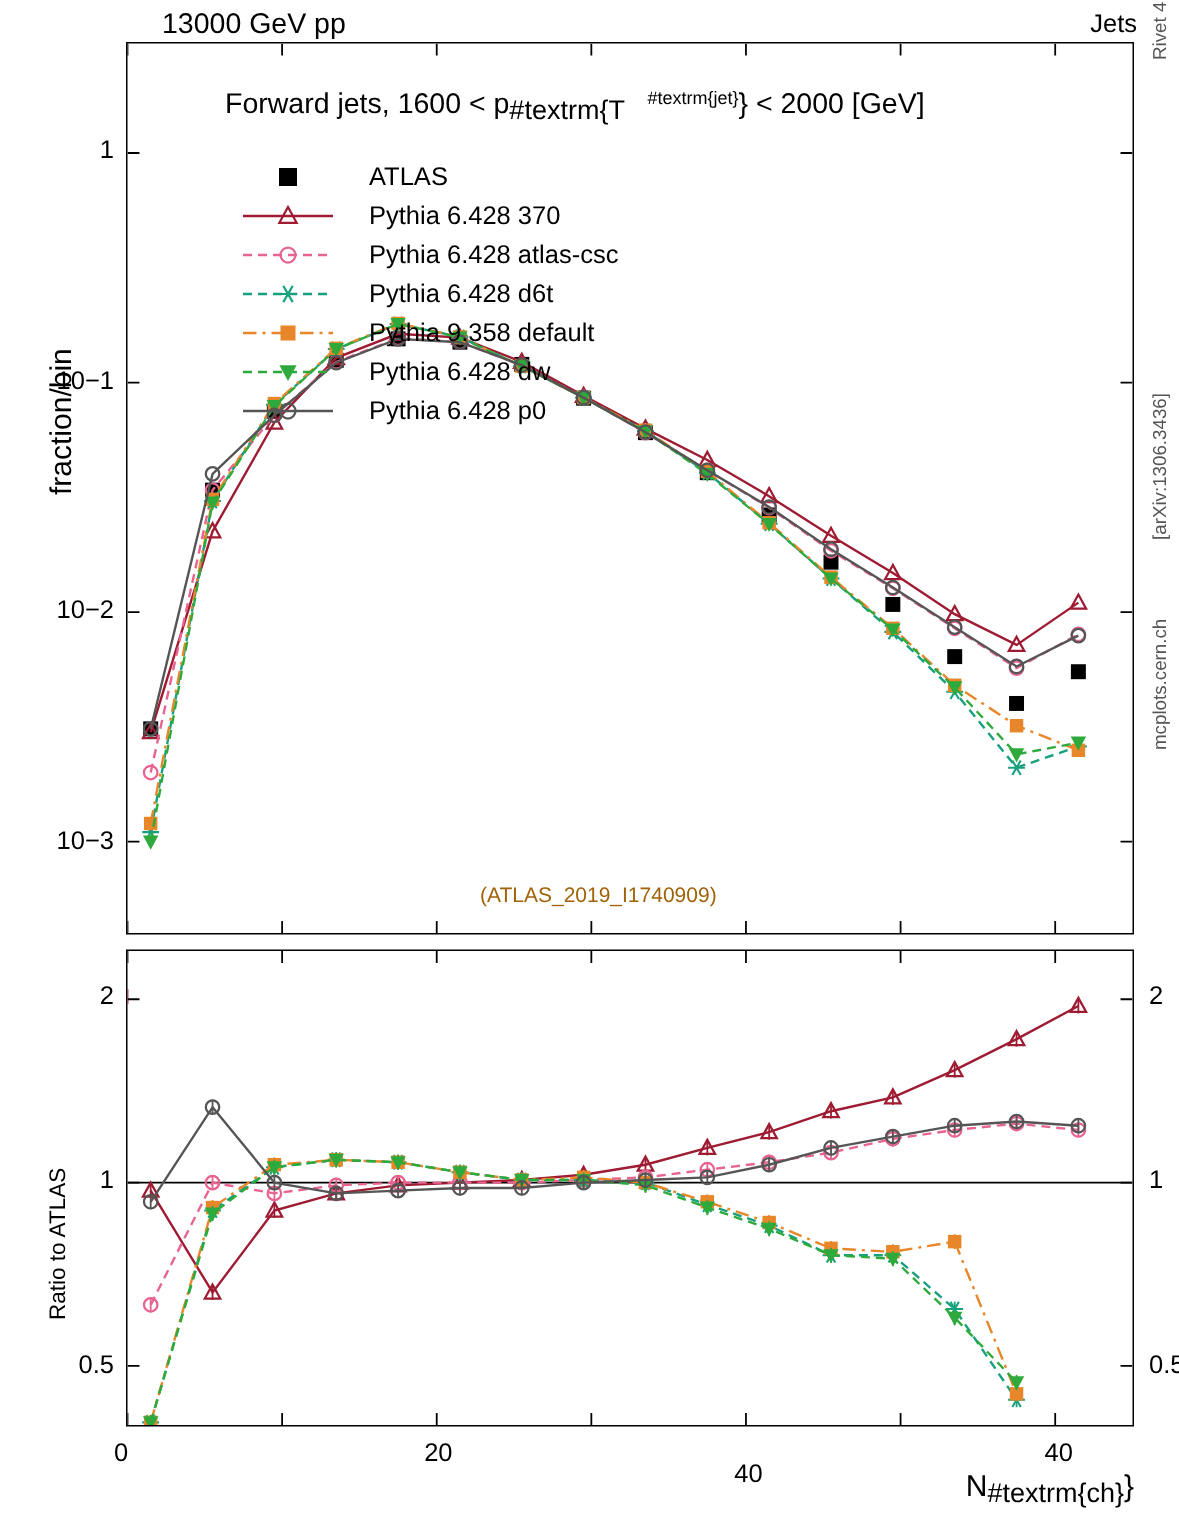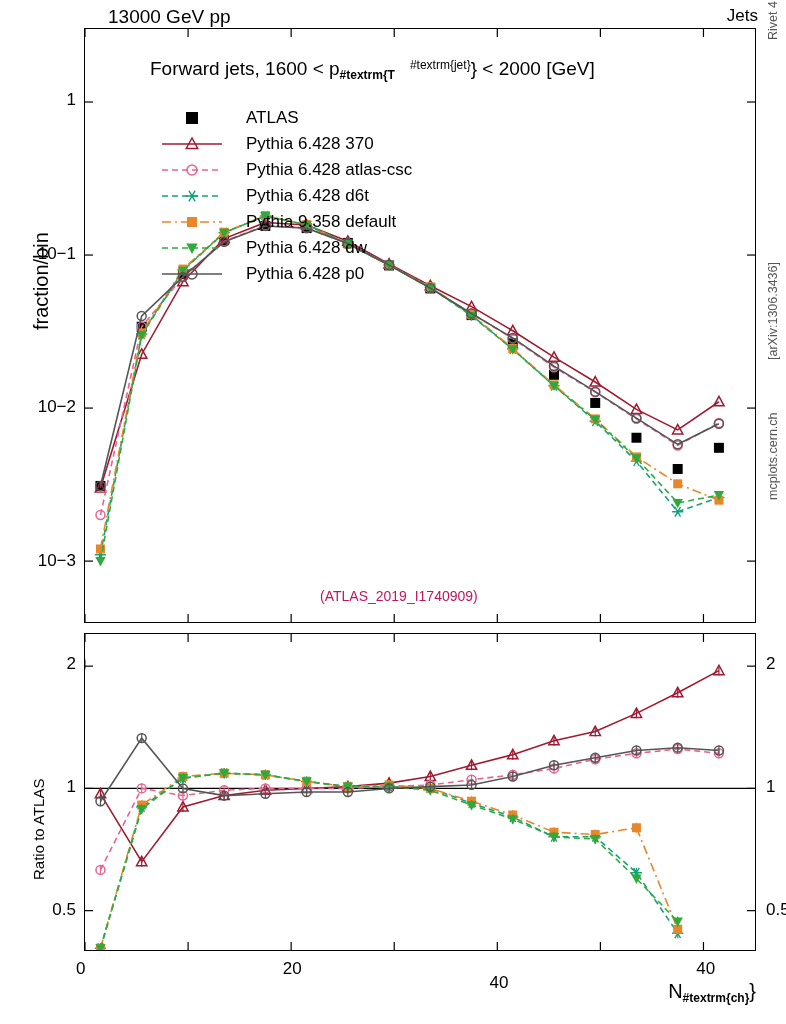--- a/index.html
+++ b/index.html
@@ -27,29 +27,29 @@
 
   
   .tick{position:absolute;font-size:17px;}
 
   
   #ytitle{left:30px;top:330px;font-size:20px;}
   #ratio-ytitle{left:30px;top:880px;font-size:15px;}
 
   
   #ctitle{left:150px;top:58px;font-size:19px;}
-  .sub{font-size:12px;vertical-align:-4px;font-weight:bold;}
+  .sub{font-size:18px;vertical-align:-4px;}
   .sup{font-size:12px;vertical-align:6px;margin-left:15px;}
 
   
   #legend{position:absolute;left:160px;top:105px;font-size:17px;}
   #legend .row{height:26px;line-height:26px;position:relative;padding-left:86px;}
   #legend .mk{position:absolute;left:0;top:0;width:80px;height:26px;}
 
-  #watermark{left:320px;top:588px;font-size:14px;color:#be185d;}
+  #watermark{left:320px;top:588px;font-size:14px;color:#a16207;}
 
   #xtitle{right:30px;top:980px;font-size:20px;}
 </style>
 </head>
 <body>
 
 <div id="root">
 
   <div class="txt" id="hdr-left">13000 GeV pp</div>
   <div class="txt" id="hdr-right">Jets</div>

